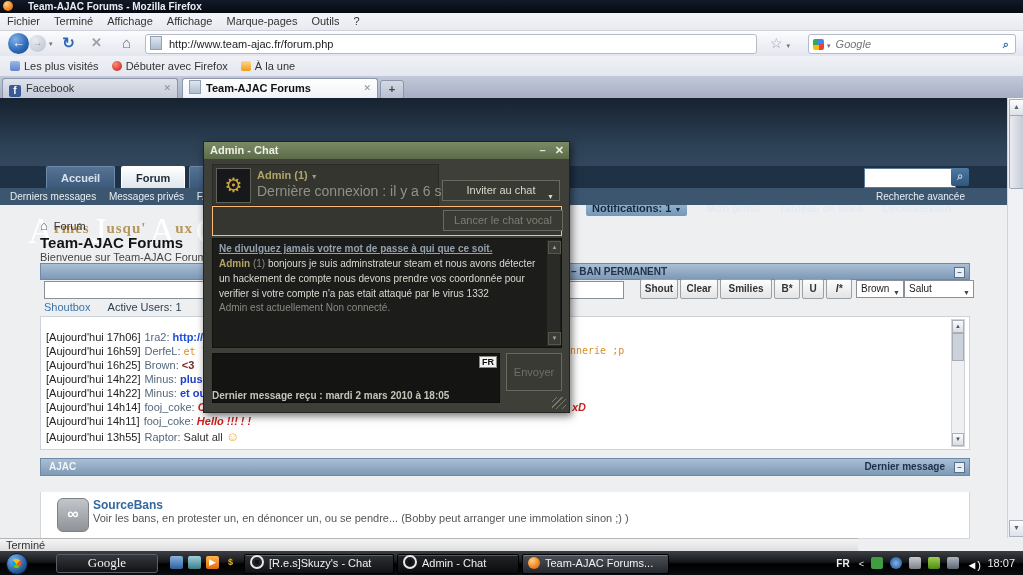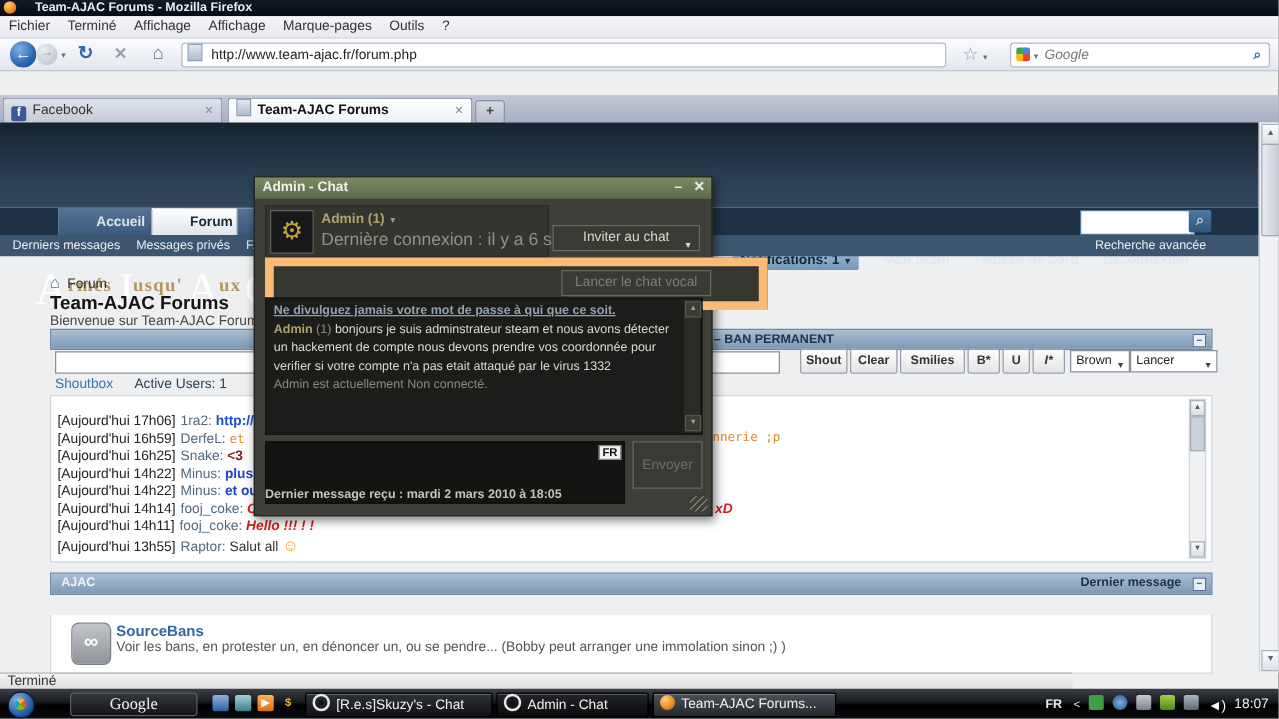--- a/index.html
+++ b/index.html
@@ -49,21 +49,21 @@
   
   .pageheader{left:0;top:98px;width:1007px;height:68px;background:linear-gradient(#16222f,#2d4156 70%,#33485e);}
   .userbar{right:56px;top:104px;color:#93a1b0;}
   .userbar b{color:#fff;}
   .ub-link{color:#e3eaf1;font-weight:bold;margin-left:16px;}
   .notif{background:linear-gradient(#9db9d2,#7397b7);color:#14283c;font-weight:bold;border-radius:2px;padding:2px 6px;margin-left:16px;}
   .logo{left:28px;top:112px;color:#fff;font-family:"Liberation Serif",serif;}
   .logo .big{font-size:36px;}
   .logo .small{font-size:15px;font-weight:bold;color:#b5975c;vertical-align:10px;letter-spacing:1px;}
   .navrow{left:0;top:166px;width:1007px;height:22px;background:#1f3144;}
-  .ptab{top:166px;height:22px;line-height:22px;padding:0 30px;font-weight:bold;border-radius:2px 2px 0 0;text-align:right;}
+  .ptab{top:166px;height:22px;line-height:22px;padding:0 14px;font-weight:bold;border-radius:2px 2px 0 0;text-align:right;}
   .ptab.norm{background:linear-gradient(#567394,#3a587a);color:#d9e3ec;border:1px solid #6c89a8;border-bottom:0;}
   .ptab.sel{background:linear-gradient(#ffffff,#dde4ea);color:#1c2b3a;border:1px solid #fff;border-bottom:0;}
   .psearch{left:864px;top:168px;width:86px;height:16px;background:#fff;border:1px solid #5a7898;}
   .psearchbtn{left:951px;top:168px;width:18px;height:18px;background:linear-gradient(#4d79a4,#2f567e);color:#fff;
               text-align:center;line-height:17px;font-size:12px;border-radius:2px;}
   .subnav{left:0;top:188px;width:1007px;height:17px;background:#3c566f;color:#e6edf3;font-size:10px;line-height:17px;}
   .subnav span{margin-left:10px;}
   .subnav .r{position:absolute;right:42px;}
   .crumb{left:40px;top:218px;color:#333;}
   .crumb .hic{color:#5a6c7d;font-size:13px;margin-right:6px;}
@@ -118,21 +118,21 @@
              color:#eef1e4;font-weight:bold;line-height:17px;}
   .chatbtns{position:absolute;right:5px;top:0;color:#e9ecdf;font-weight:bold;}
   .chathead{position:absolute;left:8px;top:22px;width:225px;height:40px;background:#34352f;border:1px solid #2a2b26;}
   .avatar{position:absolute;left:3px;top:3px;width:33px;height:33px;background:#17181a;border:1px solid #60615a;
           color:#c9a43f;font-size:20px;text-align:center;line-height:33px;}
   .chatname{position:absolute;left:44px;top:4px;color:#b0a468;font-weight:bold;}
   .chatconn{position:absolute;left:44px;top:18px;color:#8f9289;font-size:14px;}
   .steambtn{position:absolute;background:#393a34;border:1px solid #696a5f;color:#d7d9cb;text-align:center;}
   .invite{left:238px;top:38px;width:116px;height:19px;line-height:19px;}
   .invite .c{position:absolute;right:5px;top:6px;font-size:7px;}
-  .vocalstrip{position:absolute;left:8px;top:64px;width:348px;height:28px;background:#35362f;border:7px solid #fdba74;padding-left:40px;}
+  .vocalstrip{position:absolute;left:8px;top:64px;width:348px;height:28px;background:#35362f;border:1px solid #fdba74;}
   .vocal{left:230px;top:3px;width:118px;height:19px;line-height:19px;color:#7c7e74;}
   .chatlog{position:absolute;left:8px;top:96px;width:348px;height:108px;background:#1c1d1a;border:1px solid #121310;
            font-size:10px;}
   .warn{position:absolute;left:6px;top:4px;color:#93a0ad;font-weight:bold;text-decoration:underline;}
   .chatmsg{position:absolute;left:6px;top:17px;width:322px;color:#d8dad0;line-height:15px;}
   .chatmsg .nm{color:#b0a468;font-weight:bold;}
   .chatmsg .bd{color:#8a8c82;}
   .offline{position:absolute;left:6px;top:63px;color:#888a80;}
   .cscroll{position:absolute;right:1px;top:1px;width:13px;height:106px;background:#2a2b27;}
   .carrow{position:absolute;left:1px;width:11px;height:11px;background:#3b3c36;border:1px solid #55564c;
@@ -192,20 +192,25 @@
   <div class="abs urlbar">
     <span class="favicon"></span><input value="http://www.team-ajac.fr/forum.php" style="">
   </div>
   <div class="abs star"><span>☆</span> <span class="caret-sm">▾</span></div>
   <div class="abs searchbox">
     <span class="gicon"></span><span class="caret-sm">▾</span>
     <input placeholder="Google" style="">
     <span class="abs mag" style="right:6px;top:0">⌕</span>
   </div>
 
+  <div class="abs bookmarksbar">
+    <span class="bm-ic" style="background:linear-gradient(#9db8e8,#5f83c9)"></span><span>Les plus visités</span>
+    <span class="bm-ic" style="background:radial-gradient(circle at 35% 30%,#ff8a7a,#c01a10);border-radius:50%"></span><span>Débuter avec Firefox</span>
+    <span class="bm-ic" style="background:linear-gradient(#ffd78a,#f09a1c)"></span><span>À la une</span>
+  </div>
 
   <div class="abs tabbar"></div>
   <div class="abs tab inactive" style="left:2px;width:162px">
     <span class="fbic">f</span><span>Facebook</span>
     <span class="tabclose">✕</span>
   </div>
   <div class="abs tab active" style="left:182px;width:182px">
     <span class="favicon" style="margin-left:0"></span><span>Team-AJAC Forums</span>
     <span class="tabclose">✕</span>
   </div>
@@ -253,31 +258,31 @@
   </div>
 
   <input class="abs shoutinput" style="">
   <div class="abs sbtn" style="left:640px;width:36px">Shout</div>
   <div class="abs sbtn" style="left:680px;width:36px">Clear</div>
   <div class="abs sbtn" style="left:720px;width:50px">Smilies</div>
   <div class="abs sbtn" style="left:774px;width:24px">B*</div>
   <div class="abs sbtn" style="left:802px;width:20px">U</div>
   <div class="abs sbtn" style="left:826px;width:24px;font-style:italic">I*</div>
   <div class="abs ssel" style="left:856px;width:42px"><span>Brown</span><span class="sc">▼</span></div>
-  <div class="abs ssel" style="left:904px;width:64px"><span>Lancer</span><span class="sc">▼</span></div>
+  <div class="abs ssel" style="left:904px;width:64px"><span>Salut</span><span class="sc">▼</span></div>
 
   <div class="abs shoutlbl nowrap">
     <span style="color:#3a74a8">Shoutbox</span>
     <span style="margin-left:14px;color:#2c3e50">Active Users: 1</span>
   </div>
 
   <div class="abs shoutarea">
     <div class="srow" style="top:14px"><span class="stime">[Aujourd'hui 17h06]</span><span class="suser">1ra2:</span> <span class="m-link">http://ww</span></div>
     <div class="srow" style="top:28px"><span class="stime">[Aujourd'hui 16h59]</span><span class="suser">DerfeL:</span> <span class="m-mono">et les</span></div>
-    <div class="srow" style="top:42px"><span class="stime">[Aujourd'hui 16h25]</span><span class="suser">Snake:</span> <span class="m-dred">&lt;3</span></div>
+    <div class="srow" style="top:42px"><span class="stime">[Aujourd'hui 16h25]</span><span class="suser">Brown:</span> <span class="m-dred">&lt;3</span></div>
     <div class="srow" style="top:56px"><span class="stime">[Aujourd'hui 14h22]</span><span class="suser">Minus:</span> <span class="m-blue">plus en p</span></div>
     <div class="srow" style="top:70px"><span class="stime">[Aujourd'hui 14h22]</span><span class="suser">Minus:</span> <span class="m-blue">et ouai</span></div>
     <div class="srow" style="top:84px"><span class="stime">[Aujourd'hui 14h14]</span><span class="suser">fooj_coke:</span> <span class="m-red">O.m.</span></div>
     <div class="srow" style="top:98px"><span class="stime">[Aujourd'hui 14h11]</span><span class="suser">fooj_coke:</span> <span class="m-red">Hello !!! ! !</span></div>
     <div class="srow" style="top:112px"><span class="stime">[Aujourd'hui 13h55]</span><span class="suser">Raptor:</span> <span class="m-plain">Salut all</span> <span class="smiley">☺</span></div>
     <div class="sscroll">
       <span class="sarrow" style="top:0">▲</span>
       <span class="sthumb"></span>
       <span class="sarrow" style="bottom:0">▼</span>
     </div>

